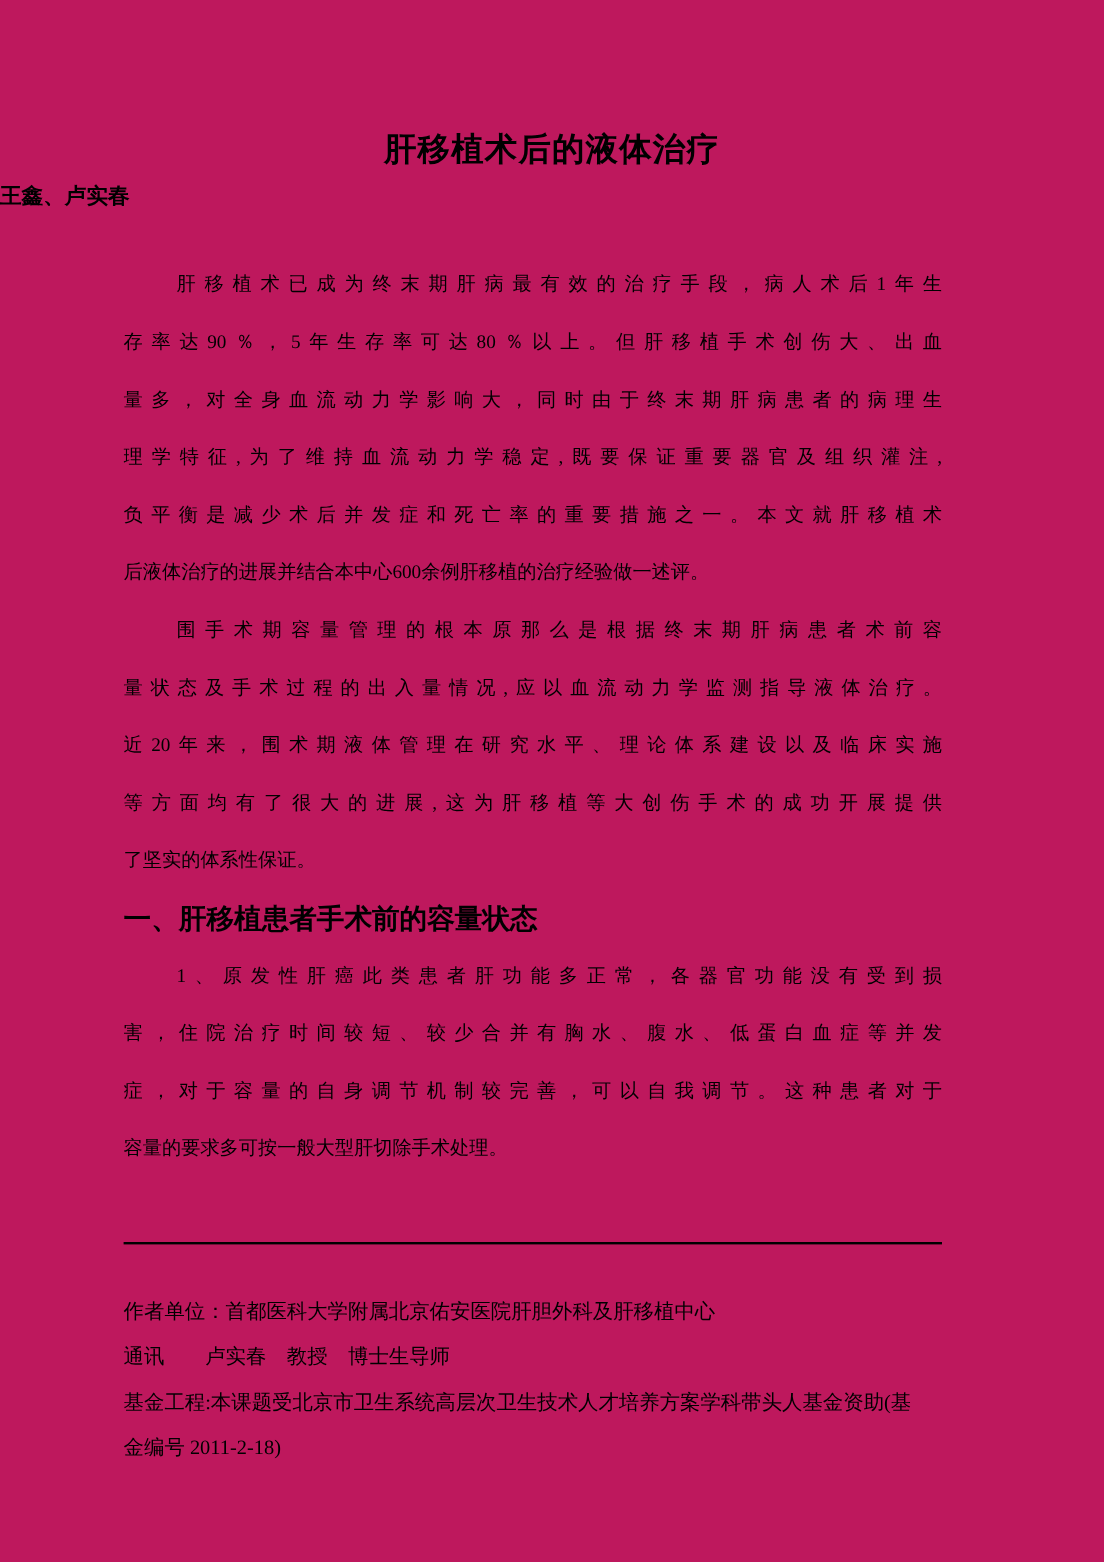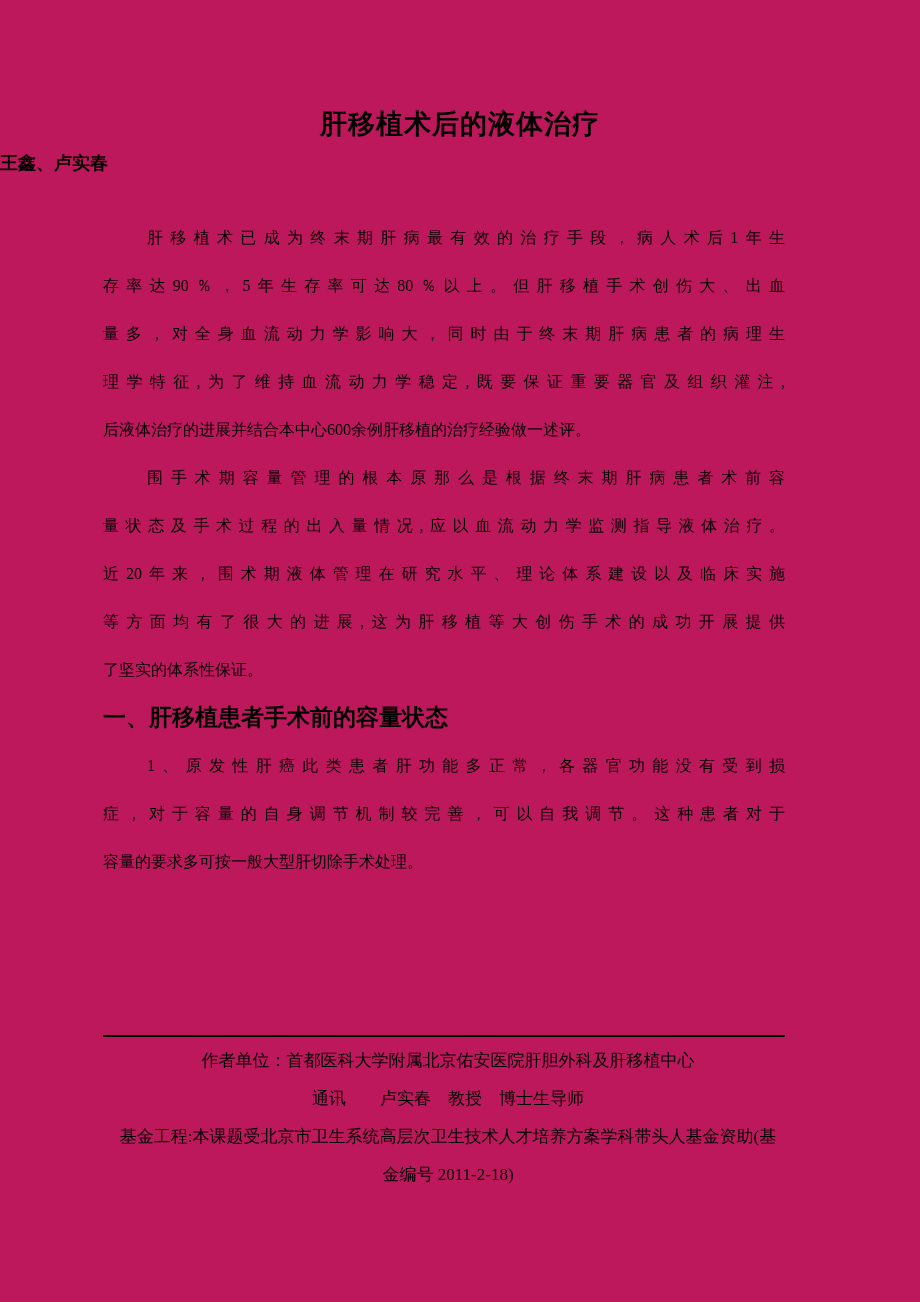--- a/index.html
+++ b/index.html
@@ -57,23 +57,22 @@
     text-align-last: left;
   }
   .fn-divider {
     position: absolute;
     top: 1035px; left: 103px;
     width: 682px; height: 2px;
     background: #000000;
   }
   .footnotes {
     position: absolute;
-    top: 1042px; left: 103px;
+    top: 1074px; left: 103px;
     width: 690px;
-    text-align: center;
   }
   .fn-line {
     height: 38px;
     line-height: 38px;
     font-size: 17px;
     overflow: hidden;
     white-space: nowrap;
   }
 </style>
 </head>
@@ -82,31 +81,33 @@
 <div class="page">
 
   <div class="title">肝移植术后的液体治疗</div>
   <div class="authors">王鑫、卢实春</div>
 
   <div class="body-block">
     <div class="bline indent">肝移植术已成为终末期肝病最有效的治疗手段，病人术后1年生</div>
     <div class="bline">存率达90％，5年生存率可达80％以上。但肝移植手术创伤大、出血</div>
     <div class="bline">量多，对全身血流动力学影响大，同时由于终末期肝病患者的病理生</div>
     <div class="bline">理学特征,为了维持血流动力学稳定,既要保证重要器官及组织灌注,</div>
+    <div class="bline">负平衡是减少术后并发症和死亡率的重要措施之一。本文就肝移植术</div>
     <div class="bline plast">后液体治疗的进展并结合本中心600余例肝移植的治疗经验做一述评。</div>
 
     <div class="bline indent">围手术期容量管理的根本原那么是根据终末期肝病患者术前容</div>
     <div class="bline">量状态及手术过程的出入量情况,应以血流动力学监测指导液体治疗。</div>
     <div class="bline">近20年来，围术期液体管理在研究水平、理论体系建设以及临床实施</div>
     <div class="bline">等方面均有了很大的进展,这为肝移植等大创伤手术的成功开展提供</div>
     <div class="bline plast">了坚实的体系性保证。</div>
 
     <div class="bline heading">一、肝移植患者手术前的容量状态</div>
 
     <div class="bline indent">1、原发性肝癌此类患者肝功能多正常，各器官功能没有受到损</div>
+    <div class="bline">害，住院治疗时间较短、较少合并有胸水、腹水、低蛋白血症等并发</div>
     <div class="bline">症，对于容量的自身调节机制较完善，可以自我调节。这种患者对于</div>
     <div class="bline plast">容量的要求多可按一般大型肝切除手术处理。</div>
   </div>
 
   <div class="fn-divider"></div>
 
   <div class="footnotes">
     <div class="fn-line">作者单位：首都医科大学附属北京佑安医院肝胆外科及肝移植中心</div>
     <div class="fn-line">通讯　　卢实春　教授　博士生导师</div>
     <div class="fn-line">基金工程:本课题受北京市卫生系统高层次卫生技术人才培养方案学科带头人基金资助(基</div>

